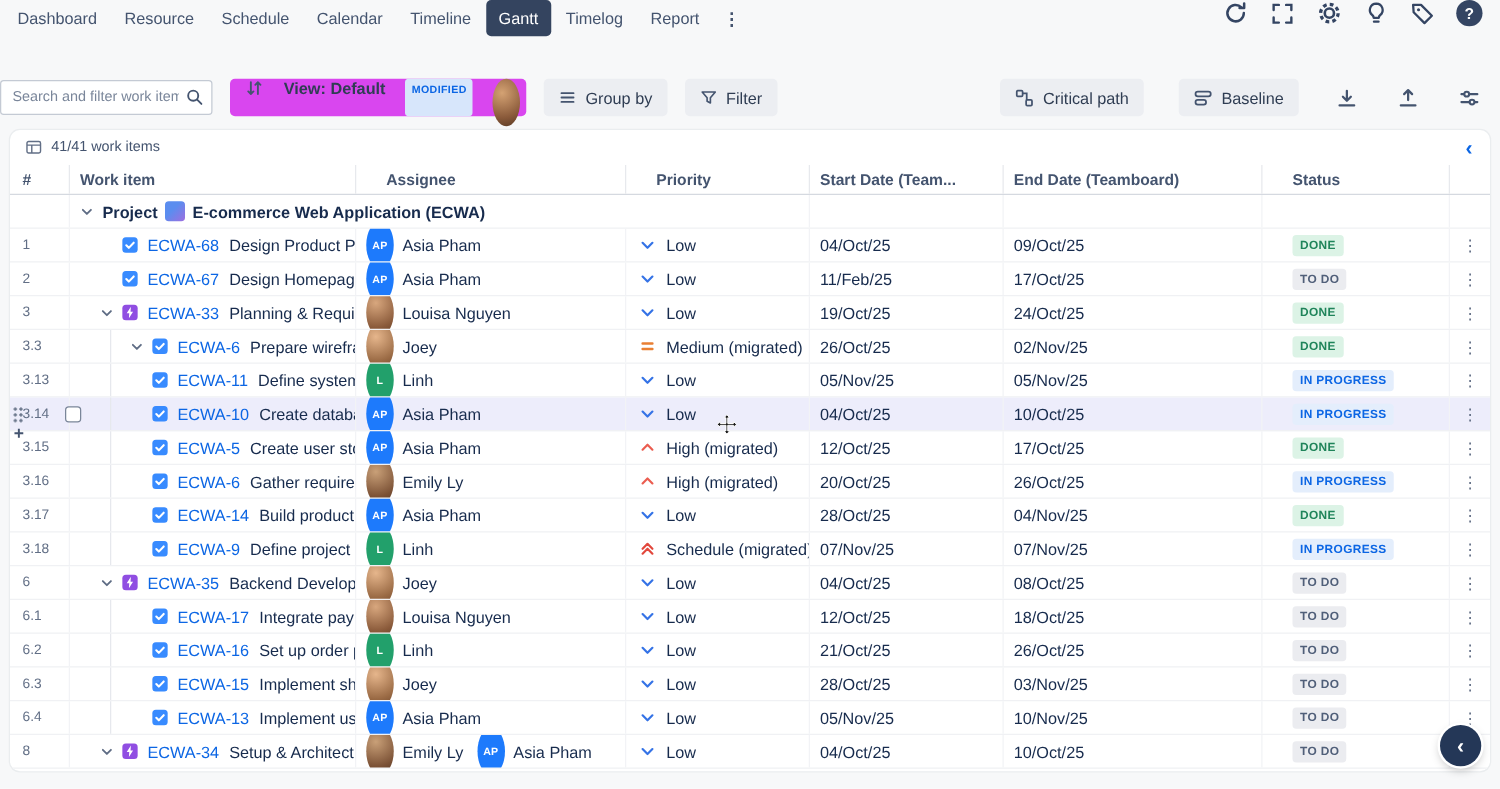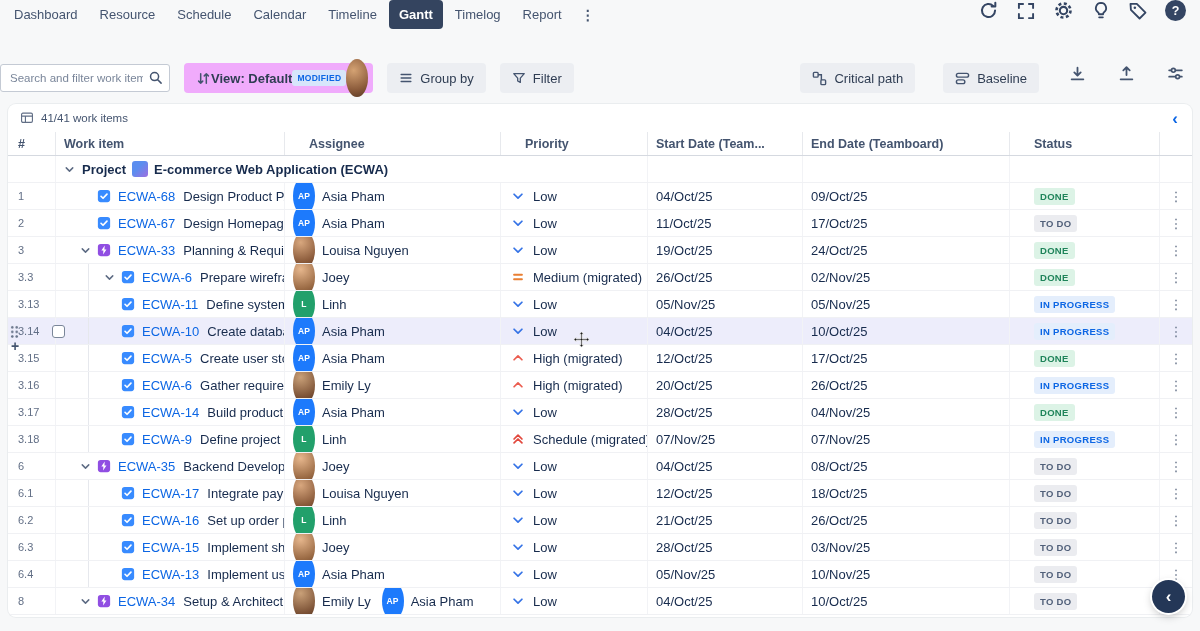--- a/index.html
+++ b/index.html
@@ -3,38 +3,38 @@
 <meta charset="utf-8">
 <style>
 *{margin:0;padding:0;box-sizing:border-box}
 html,body{width:1200px;height:631px}
 body{background:#f7f8f9;font-family:"Liberation Sans",sans-serif;color:#172b4d;position:relative;overflow:hidden}
 svg{display:block}
 
 .topnav{display:flex;align-items:flex-start;height:56px;padding:0 14px 0 4px}
 .tabs{display:flex;align-items:center;gap:2px}
 .tab{font-size:13px;font-weight:500;color:#44546f;padding:7px 10px;border-radius:4px;cursor:pointer;white-space:nowrap}
-.tab.active{background:#34445f;color:#fff;font-weight:700}
+.tab.active{background:#34445f;color:#fff;font-weight:400}
 .nav-more{padding:4px 7px;color:#44546f;font-size:14px;font-weight:700;cursor:pointer}
 .spacer{flex:1}
 .nav-icons{display:flex;align-items:center;gap:17px}
 .nav-iconbtn{cursor:pointer;display:flex}
 .help-circle{width:21px;height:21px;border-radius:50%;background:#344563;color:#fff;font-size:12.5px;font-weight:700;display:flex;align-items:center;justify-content:center;cursor:pointer}
 
 .toolbar{display:flex;align-items:center;height:32px;margin-top:6px;padding-right:14px;gap:14px}
 .searchwrap{position:relative;width:170px;height:28px;flex:none}
 .searchwrap input{width:100%;height:100%;border:1px solid #c4cad4;border-radius:3px;background:#fff;font-family:inherit;font-size:11.5px;padding:0 26px 0 9px;color:#172b4d;outline:none}
 .searchwrap input::placeholder{color:#7a869a}
 .search-ic{position:absolute;right:7px;top:6px}
-.viewpill{display:flex;align-items:center;gap:0;background:#f0abfc;border-radius:4px;padding:0 5px 0 12px;height:30px;cursor:pointer}
+.viewpill{display:flex;gap:16px;background:#d946ef;border-radius:4px;padding:0 5px 0 12px;height:30px;cursor:pointer}
 .viewlabel{font-size:13px;font-weight:600;color:#2f3d53;white-space:nowrap}
 .modified{background:#d7e6fb;color:#0c66e4;font-size:8.5px;font-weight:700;padding:3px 5px;border-radius:3px;letter-spacing:.3px}
 .graybtn{display:flex;align-items:center;gap:7px;background:#eceef2;border-radius:4px;padding:0 12px;height:30px;font-size:13px;font-weight:400;color:#2f3d53;cursor:pointer;white-space:nowrap}
 .iconbtn{cursor:pointer;display:flex;padding:2px}
-.rightgroup{display:flex;align-items:flex-start;gap:28px;margin-left:auto}
+.rightgroup{display:flex;align-items:center;gap:28px;margin-left:auto}
 
 .av{width:22px;height:38px;border-radius:50%;color:#fff;font-size:8.5px;font-weight:700;display:flex;align-items:center;justify-content:center;flex:none;letter-spacing:.2px}
 .av-ap{background:#1d7afc}
 .av-linh{background:#22a06b}
 .av-joey{background:radial-gradient(circle at 35% 30%,#e6b68c,#9a6a44 65%,#6d452c)}
 .av-louisa{background:radial-gradient(circle at 35% 30%,#d8a77e,#8a5a3a 65%,#5d3a24)}
 .av-emily{background:radial-gradient(circle at 35% 30%,#c9a078,#7c5236 65%,#4e3221)}
 .av-user{background:radial-gradient(circle at 35% 30%,#d4a273,#8a5a3a 65%,#573823)}
 
 .card{position:absolute;left:8px;top:104px;width:1184px;height:513px;background:#fff;border-radius:8px;overflow:hidden;box-shadow:0 0 0 1px rgba(9,30,66,.05)}
@@ -304,21 +304,21 @@
           <span class="aname">Asia Pham</span>
         </div>
         <div class="cell c-priority">
           <span class="pic">
             <svg width="14" height="14" viewBox="0 0 16 16" fill="none" stroke="#3573e6" stroke-width="2" stroke-linecap="round" stroke-linejoin="round">
               <path d="M3.5 6l4.5 4.5L12.5 6"></path>
             </svg>
           </span>
           <span>Low</span>
         </div>
-        <div class="cell c-date">11/Oct/25</div>
+        <div class="cell c-date">11/Feb/25</div>
         <div class="cell c-date">17/Oct/25</div>
         <div class="cell c-status">
           <span class="badge b-todo">TO DO</span>
         </div>
         <div class="cell c-menu nob">⋮</div>
       </div>
       <div class="trow grid-cols">
         <div class="cell c-num">
           <span>3</span>
         </div>

